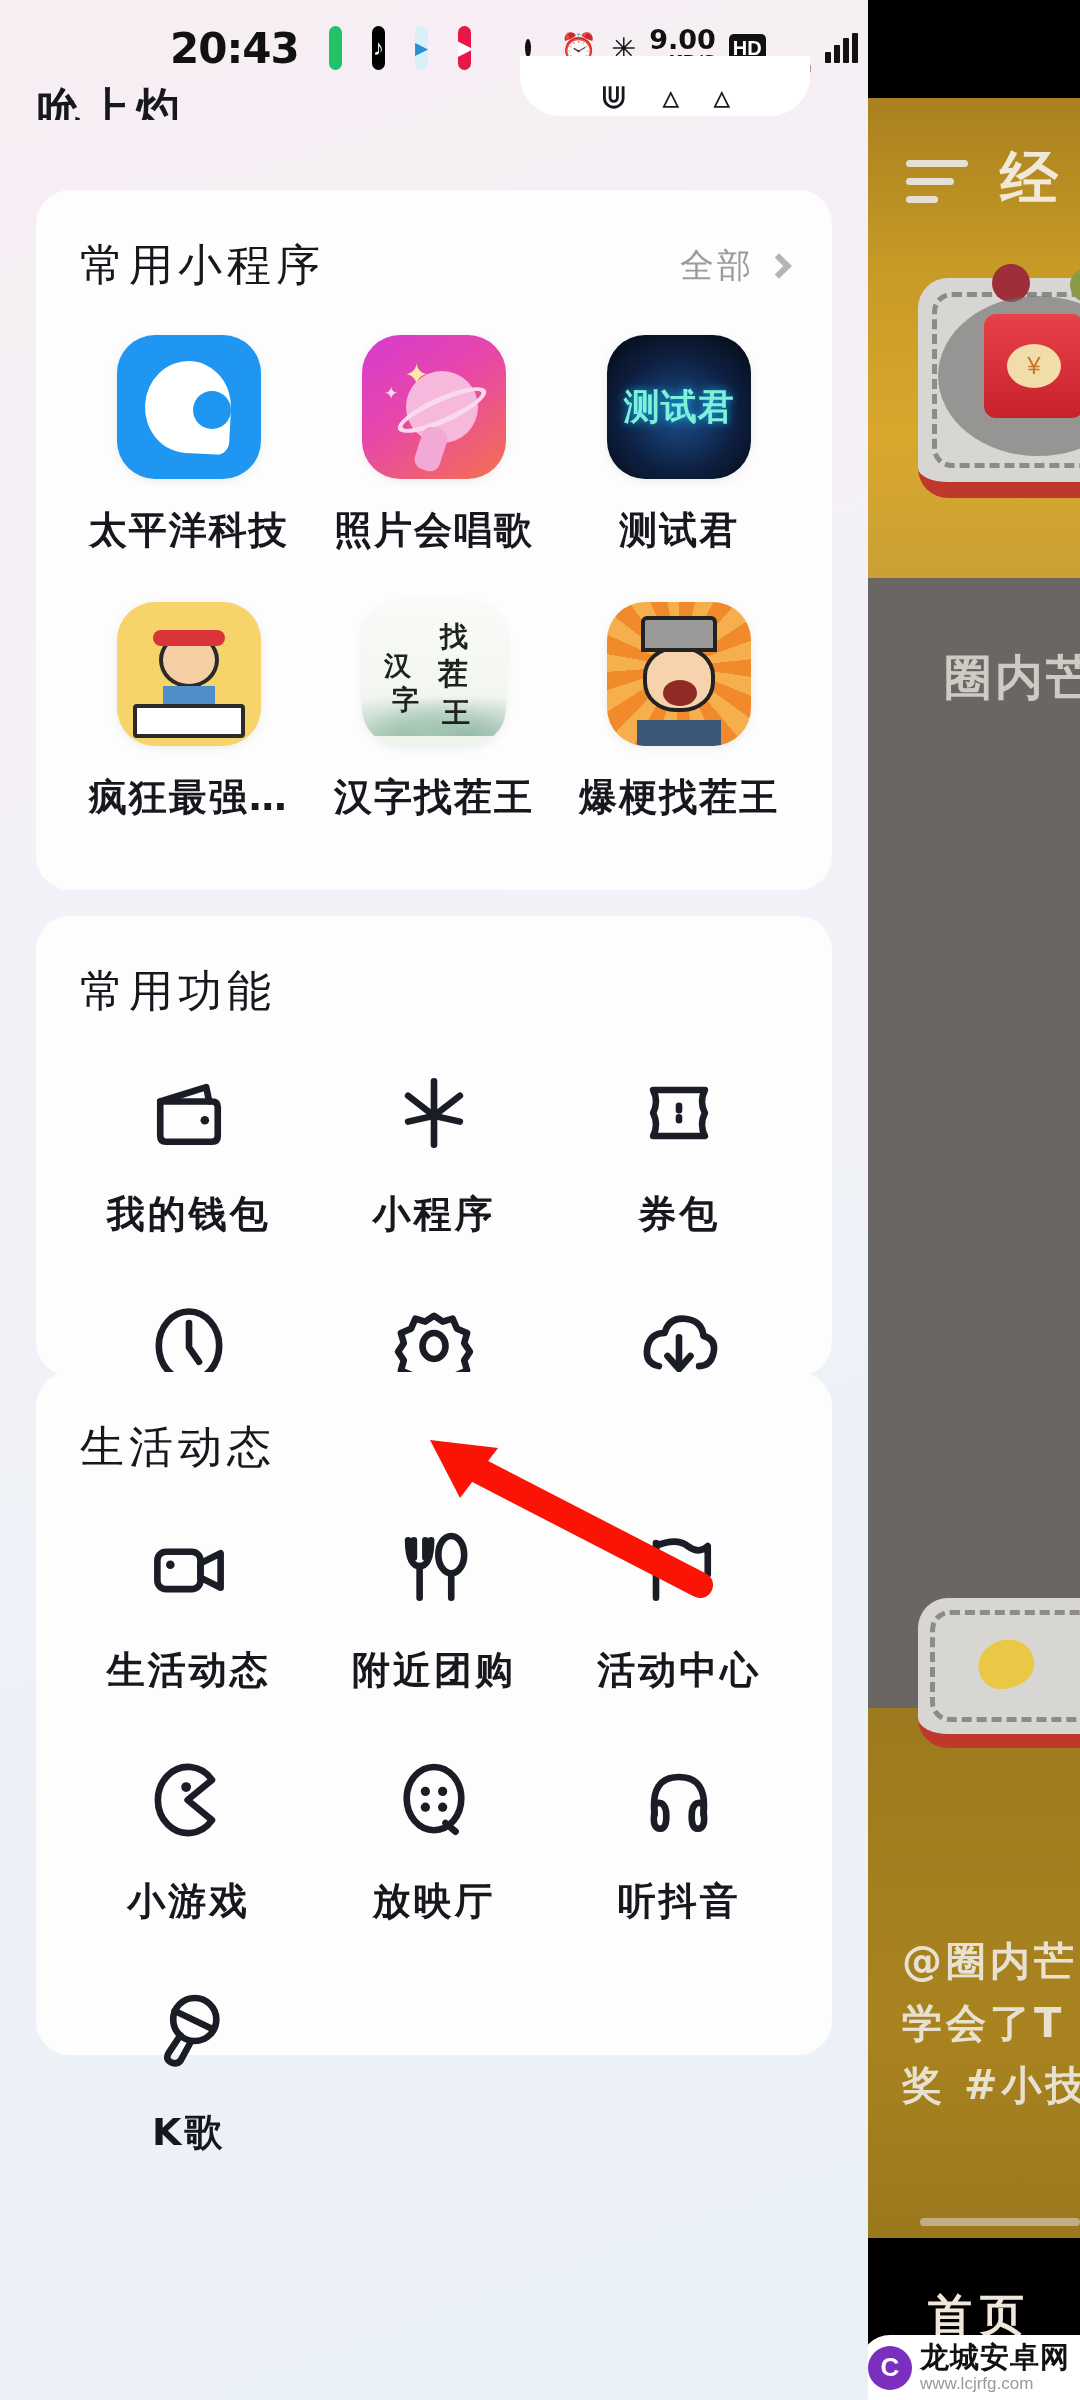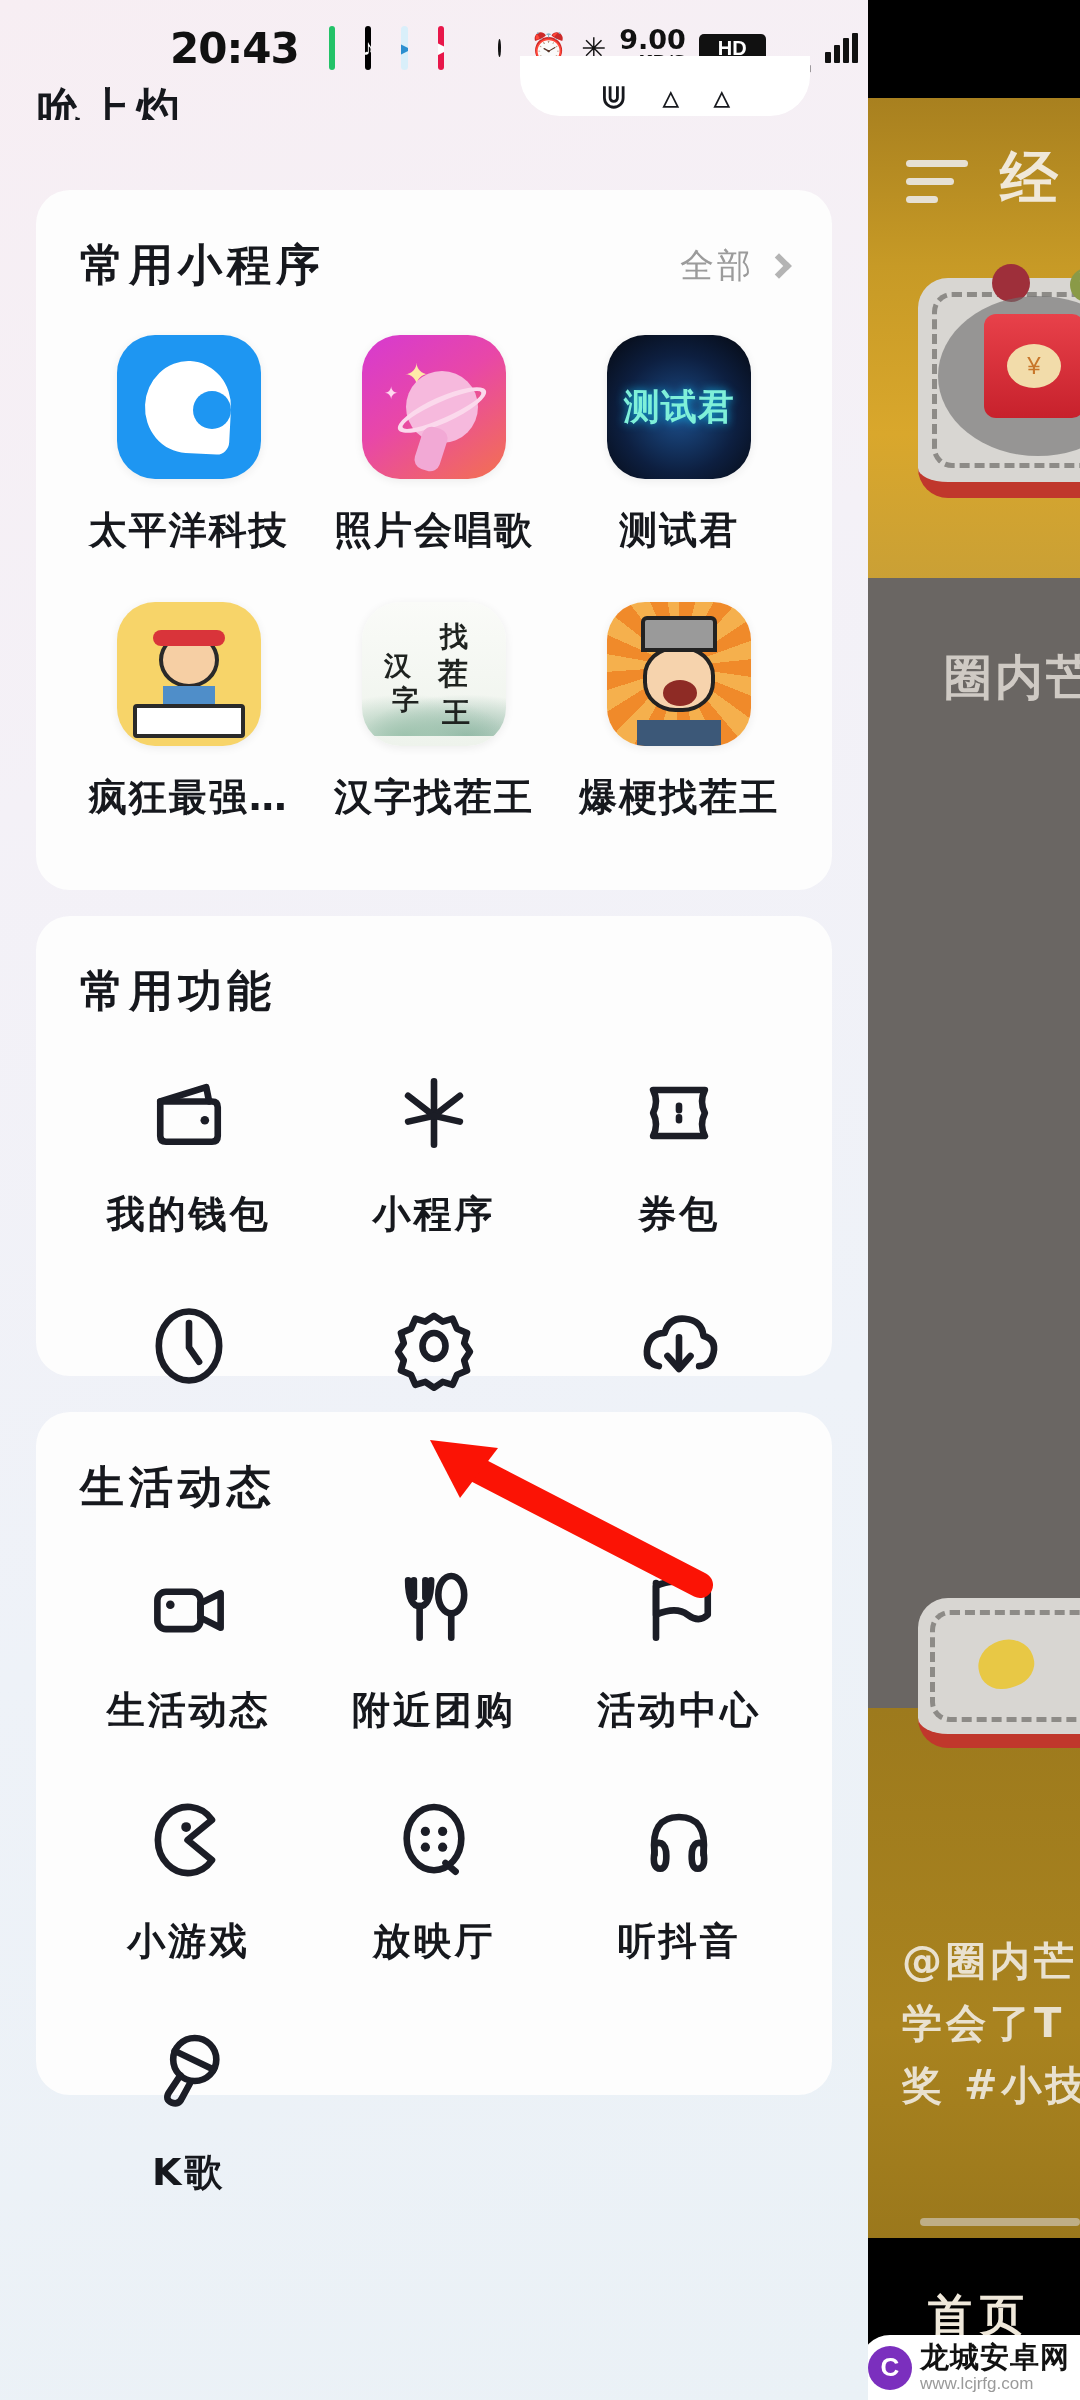--- a/index.html
+++ b/index.html
@@ -76,37 +76,37 @@
   .ico-green { background:#23c268; }
   .ico-dy { background:#000; }
   .ico-blue { background:#d9effa; color:#2b8fd0; font-size:17px; }
   .ico-red { background:#e8174a; }
   .st-dot { width:18px; height:18px; border-radius:50%; background:#111; margin-left:24px; }
   .st-right { margin-left:auto; display:flex; align-items:center; gap:13px; padding-right:10px; }
   .st-sym { font-size:30px; color:#111; }
   .st-kb { text-align:right; line-height:1.0; font-family:"DejaVu Sans",sans-serif; color:#111; }
   .st-kb b { font-size:27px; display:block; font-weight:700; }
   .st-kb s { font-size:18px; display:block; text-decoration:none; font-weight:700; }
-  .st-hd { background:#111; color:#fff; font-size:20px; font-weight:700; padding:3px 19px; border-radius:5px; }
+  .st-hd { background:#111; color:#fff; font-size:20px; font-weight:700; padding:3px 4px; border-radius:5px; }
   .st-4g { font-size:25px; color:#111; font-weight:700;margin-top:37px; }
   .st-bars { display:flex; align-items:flex-end; gap:3px; height:30px; }
   .st-bars i { width:6px; background:#111; border-radius:1px; }
 
   
   .top-strip { position:absolute; left:36px; top:80px; font-size:44px; color:#16181d;
                font-family:"DejaVu Sans",sans-serif; font-weight:600; letter-spacing:6px;
                height:40px; overflow:hidden; }
   .top-pill { position:absolute; left:520px; top:56px; width:290px; height:60px;
               background:#fff; border-radius:0 0 40px 40px; display:flex; align-items:flex-end;
               justify-content:center; gap:34px; font-size:34px; color:#16181d; overflow:hidden; }
 
   
   .card { position:absolute; left:36px; width:796px; background:#fdfdfd; border-radius:34px; }
   .card-title { font-size:44px; color:#16181d; font-family:"DejaVu Sans",sans-serif;
-                font-weight:700; letter-spacing:5px; }
+                font-weight:400; letter-spacing:5px; }
   .card-head { display:flex; align-items:center; justify-content:space-between;
                padding:46px 44px 0 44px; }
   .all-link { display:flex; align-items:center; gap:16px; color:#9b9b9b; font-size:34px;
               letter-spacing:3px; font-family:"DejaVu Sans",sans-serif; }
   .chev { width:18px; height:18px; border-right:6px solid #b4b4b4; border-top:6px solid #b4b4b4;
           transform:rotate(45deg); }
 
   .grid3 { display:grid; grid-template-columns:repeat(3,1fr); }
 
   
@@ -159,21 +159,21 @@
      border:4px solid #222; border-radius:6px 6px 0 0; }
   .ic-meme .face { position:absolute; left:36px; top:44px; width:72px; height:66px; border-radius:45%;
      background:#f6d3ad; border:4px solid #222; }
   .ic-meme .mouth { position:absolute; left:56px; top:78px; width:34px; height:26px; border-radius:50%;
      background:#8e2b25; }
   .ic-meme .robe { position:absolute; left:30px; bottom:0; width:84px; height:26px; background:#3c5878; }
 
   
   #card-func { top:916px; height:460px; }
   #card-func .grid3 { padding:46px 30px 30px 30px; row-gap:60px; }
-  #card-life { top:1412px; height:683px; }
+  #card-life { top:1372px; height:683px; }
   #card-life .grid3 { padding:46px 30px 30px 30px; row-gap:58px; }
   .fn { display:flex; flex-direction:column; align-items:center; gap:30px; }
   .fn-ico { width:92px; height:92px; display:flex; align-items:center; justify-content:center; }
   .fn-ico svg { width:92px; height:92px; }
   .fn-name { font-size:38px; color:#16181d; font-family:"DejaVu Sans",sans-serif;
              font-weight:600; letter-spacing:3px; white-space:nowrap; }
 
   
   #arrow { position:absolute; left:0; top:0; width:868px; height:2400px; pointer-events:none; }
 </style>

